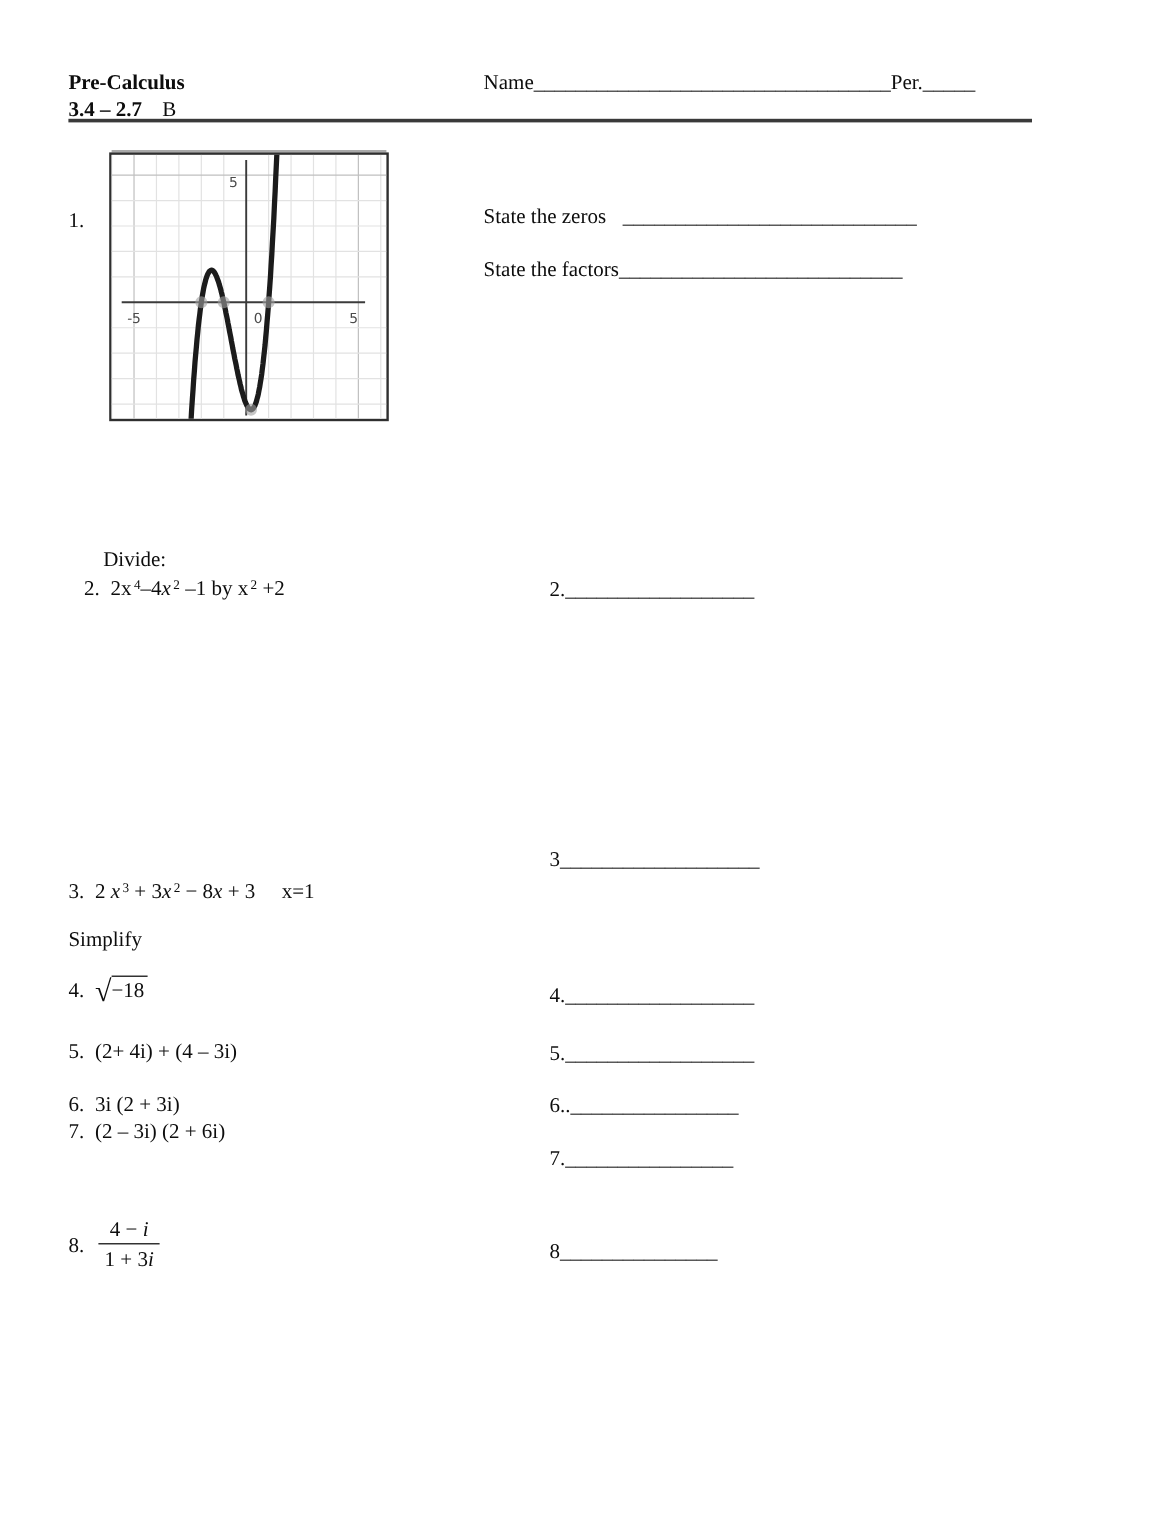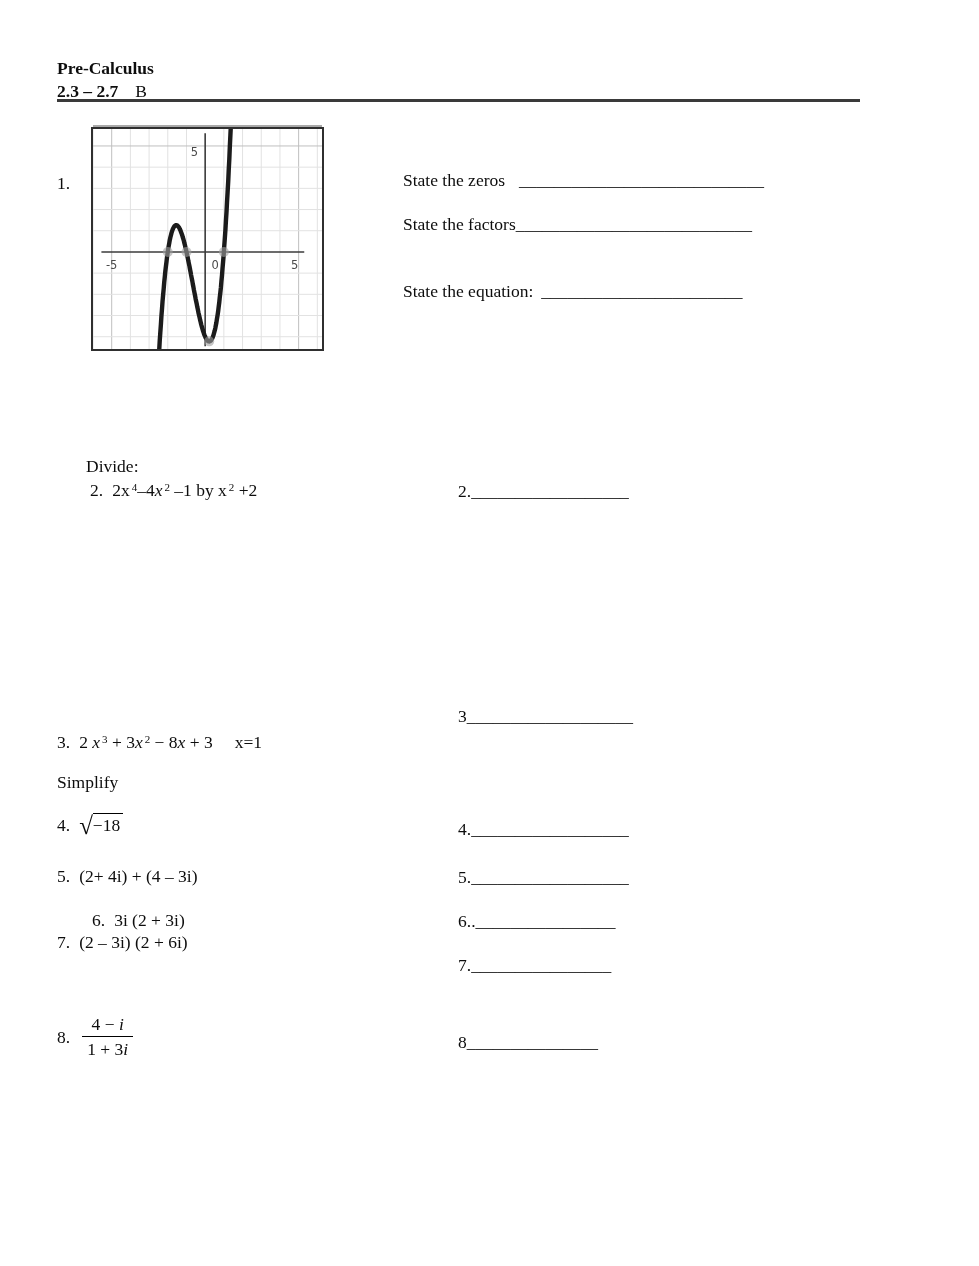--- a/index.html
+++ b/index.html
@@ -23,22 +23,23 @@
   .frac .den{display:block;padding:2px 5px 0;}
   .fracrow{display:flex;align-items:center;}
   i{font-style:italic;}
 </style>
 </head>
 <body>
 
 <div class="page">
 
   <div class="abs bold" style="left:57px;top:58px;">Pre-Calculus</div>
-  <div class="abs" style="left:57px;top:81px;"><span class="bold">2.3 – 2.7</span><span style="margin-left:17px;">B</span></div>
+  <div class="abs" style="left:57px;top:81px;"><span class="bold">3.4 – 2.7</span><span style="margin-left:17px;">B</span></div>
 
+  <div class="abs" style="left:403px;top:58px;"><span>Name</span><span class="blank">__________________________________</span><span>Per.</span><span class="blank">_____</span></div>
 
   <div class="rule" style="left:57px;top:99px;width:860px;height:2.5px;"></div>
 
   <div class="abs" style="left:57px;top:173px;">1.</div>
 
   <div class="graph-box">
     <svg id="graph-svg" width="229" height="220" style="display:block;overflow:hidden;">
         <line x1="0" y1="0" x2="0" y2="220" stroke="#e2e2e2" stroke-width="1"></line>
         <line x1="18.693877551020407" y1="0" x2="18.693877551020407" y2="220" stroke="#bfbfbf" stroke-width="1"></line>
         <line x1="37.38775510204081" y1="0" x2="37.38775510204081" y2="220" stroke="#e2e2e2" stroke-width="1"></line>
@@ -69,40 +70,39 @@
         <circle cx="116.18244897959183" cy="212.3699421965318" r="5" fill="#a0a0a0" fill-opacity="0.6"></circle>
         <text x="18.693877551020407" y="139.9287090558767" text-anchor="middle" font-size="11.5" font-family="&quot;DejaVu Sans&quot;,sans-serif" fill="#4a4a4a">-5</text>
         <text x="122.16326530612244" y="139.9287090558767" text-anchor="middle" font-size="11.5" font-family="&quot;DejaVu Sans&quot;,sans-serif" fill="#4a4a4a">0</text>
         <text x="201.6326530612245" y="139.9287090558767" text-anchor="middle" font-size="11.5" font-family="&quot;DejaVu Sans&quot;,sans-serif" fill="#4a4a4a">5</text>
         <text x="105.16326530612244" y="26.955684007707127" text-anchor="end" font-size="11.5" font-family="&quot;DejaVu Sans&quot;,sans-serif" fill="#4a4a4a">5</text>
       </svg>
   </div>
 
   <div class="abs" style="left:403px;top:214px;"><span>State the factors</span><span class="blank">___________________________</span></div>
   <div class="abs" style="left:403px;top:170px;"><span>State the zeros</span><span class="blank gap14">____________________________</span></div>
-  <div class="abs" style="left:403px;top:281px;"><span>State the equation:</span><span class="blank gap8">_______________________</span></div>
 
   <div class="abs" style="left:86px;top:456px;">Divide:</div>
 
-  <div class="abs" style="left:90px;top:480px;"><span class="numgap">2.</span><span>2x</span><span class="sup">4</span><span>–4</span><i>x</i><span class="sup">2</span><span> –1 by x</span><span class="sup">2</span><span> +2</span></div>
+  <div class="abs" style="left:70px;top:480px;"><span class="numgap">2.</span><span>2x</span><span class="sup">4</span><span>–4</span><i>x</i><span class="sup">2</span><span> –1 by x</span><span class="sup">2</span><span> +2</span></div>
   <div class="abs" style="left:458px;top:481px;">2.__________________</div>
 
 
   <div class="abs" style="left:57px;top:732px;"><span class="numgap">3.</span><span>2 </span><i>x</i><span class="sup">3</span><span> + 3</span><i>x</i><span class="sup">2</span><span> − 8</span><i>x</i><span> + 3</span><span class="cond">x=1</span></div>
   <div class="abs" style="left:458px;top:706px;">3___________________</div>
 
   <div class="abs" style="left:57px;top:772px;">Simplify</div>
 
   <div class="abs" style="left:57px;top:815px;"><span class="numgap">4.</span><span class="rad">√</span><span class="radicand">−18</span></div>
   <div class="abs" style="left:458px;top:819px;">4.__________________</div>
 
   <div class="abs" style="left:57px;top:866px;"><span class="numgap">5.</span><span>(2+ 4i) + (4 – 3i)</span></div>
   <div class="abs" style="left:458px;top:867px;">5.__________________</div>
 
-  <div class="abs" style="left:57px;top:910px;margin-left:35px;"><span class="numgap">6.</span><span>3i (2 + 3i)</span></div>
+  <div class="abs" style="left:57px;top:910px;"><span class="numgap">6.</span><span>3i (2 + 3i)</span></div>
   <div class="abs" style="left:458px;top:911px;">6..________________</div>
 
   <div class="abs" style="left:57px;top:932px;"><span class="numgap">7.</span><span>(2 – 3i) (2 + 6i)</span></div>
   <div class="abs" style="left:458px;top:955px;">7.________________</div>
 
   <div class="abs fracrow" style="left:57px;top:1014px;white-space:pre;"><span style="margin-right:12px;">8.</span><span class="frac"><span class="num"><span>4 − </span><i>i</i></span><span class="den"><span>1 + 3</span><i>i</i></span></span></div>
   <div class="abs" style="left:458px;top:1032px;">8_______________</div>
 
 </div>
 

